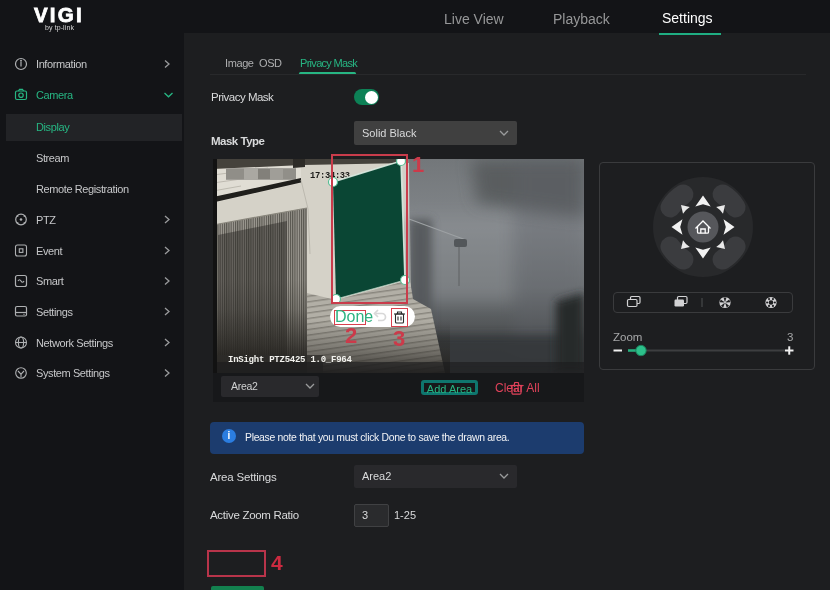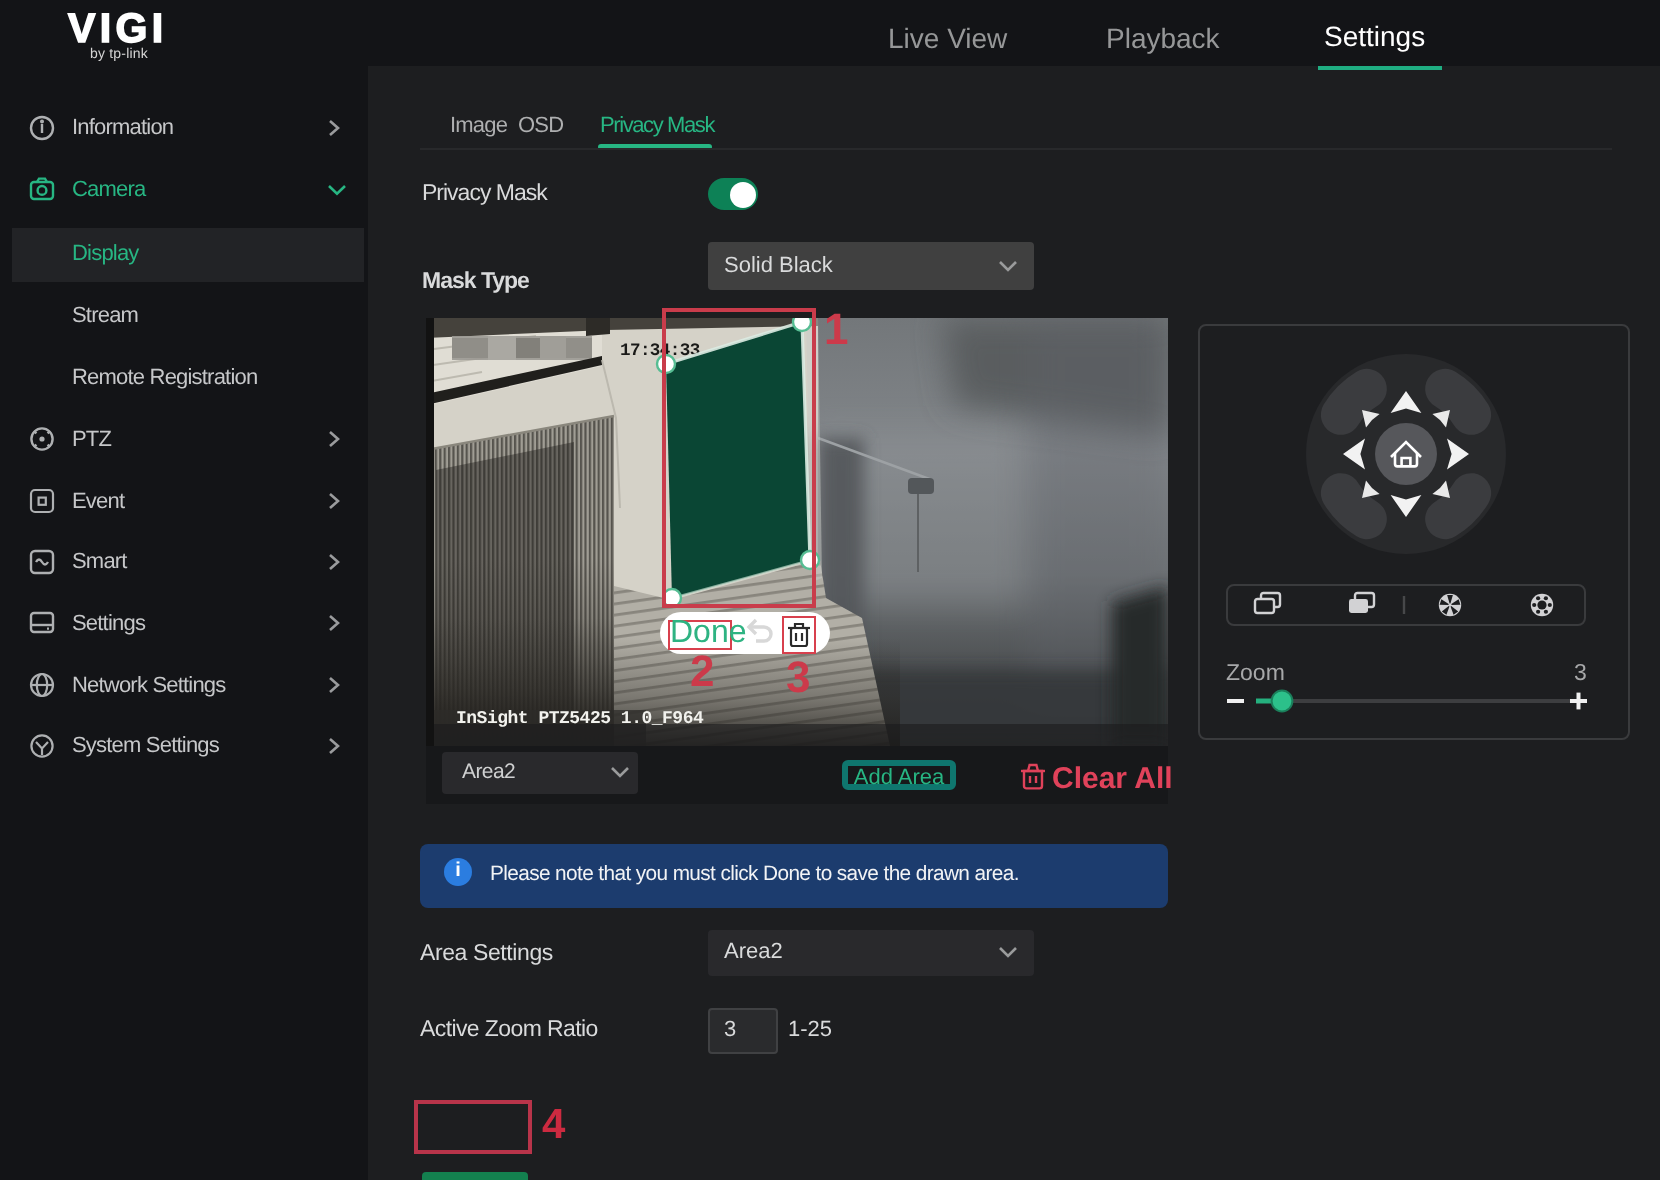--- a/index.html
+++ b/index.html
@@ -247,21 +247,21 @@
 <div class="abs" style="left:421px;top:380px;width:57px;height:15px;border:3px solid #0f766e;border-radius:3px;color:#27b683;font-size:11px;line-height:13px;text-align:center;">Add Area</div>
 <svg class="abs" style="left:510px;top:381px;" width="13" height="14" viewBox="0 0 13 14">
   <g stroke="#e0425a" stroke-width="1.2" fill="none">
     <path d="M2 4.5 h9 v7.5 a1.2 1.2 0 0 1 -1.2 1.2 h-6.6 a1.2 1.2 0 0 1 -1.2 -1.2 z"></path>
     <line x1="0.5" y1="4.5" x2="12.5" y2="4.5"></line>
     <path d="M4 4.5 L4.8 1.5 h3.4 L9 4.5"></path>
     <line x1="5" y1="7" x2="5" y2="10.5"></line>
     <line x1="8" y1="7" x2="8" y2="10.5"></line>
   </g>
 </svg>
-<div class="abs" style="left:526px;top:381px;color:#e0425a;font-size:15px;font-weight:bold;">Clear All</div>
+<div class="abs" style="left:495px;top:381px;color:#e0425a;font-size:12px;">Clear All</div>
 
 <div class="abs" style="left:210px;top:422px;width:374px;height:32px;background:#1c3c6e;border-radius:4px;"></div>
 <div class="abs" style="left:222px;top:428.5px;width:14px;height:14px;border-radius:50%;background:#2b7de0;color:#fff;font-size:10px;font-weight:bold;text-align:center;line-height:14px;">i</div>
 <div class="abs" style="left:245px;top:431.5px;color:#f2f3f5;font-size:10.4px;letter-spacing:-0.3px;">Please note that you must click Done to save the drawn area.</div>
 
 <div class="abs" style="left:210px;top:471px;color:#d9dadb;font-size:11.5px;letter-spacing:-0.2px;">Area Settings</div>
 <div class="abs" style="left:354px;top:465px;width:163px;height:23px;background:#29292c;border-radius:2px;color:#d9dadb;font-size:11px;line-height:23px;padding-left:8px;">Area2</div>
 <svg class="abs" style="left:499px;top:473px;" width="10" height="7" viewBox="0 0 10 7">
     <path d="M1 1 l4 4 l4 -4" stroke="#9a9b9c" stroke-width="1.3" fill="none"></path>
   </svg>

